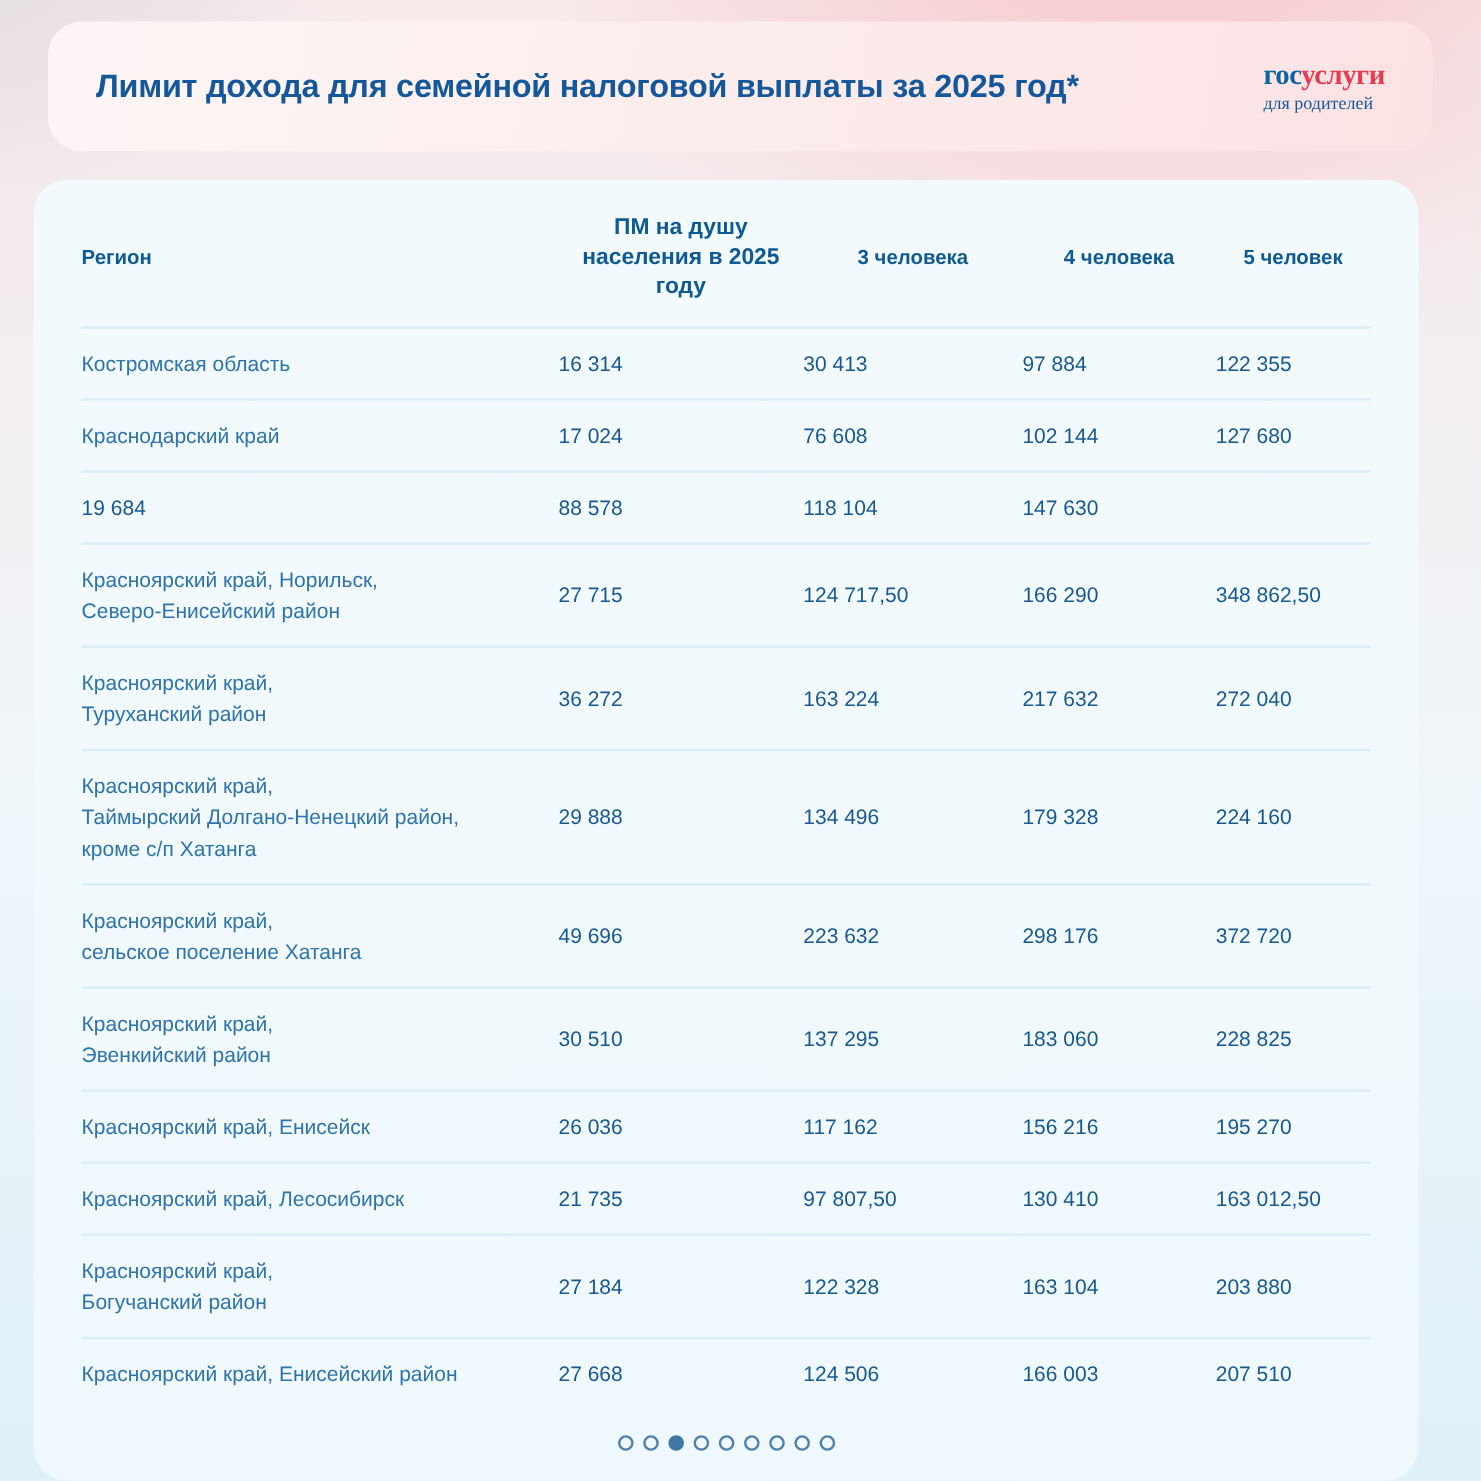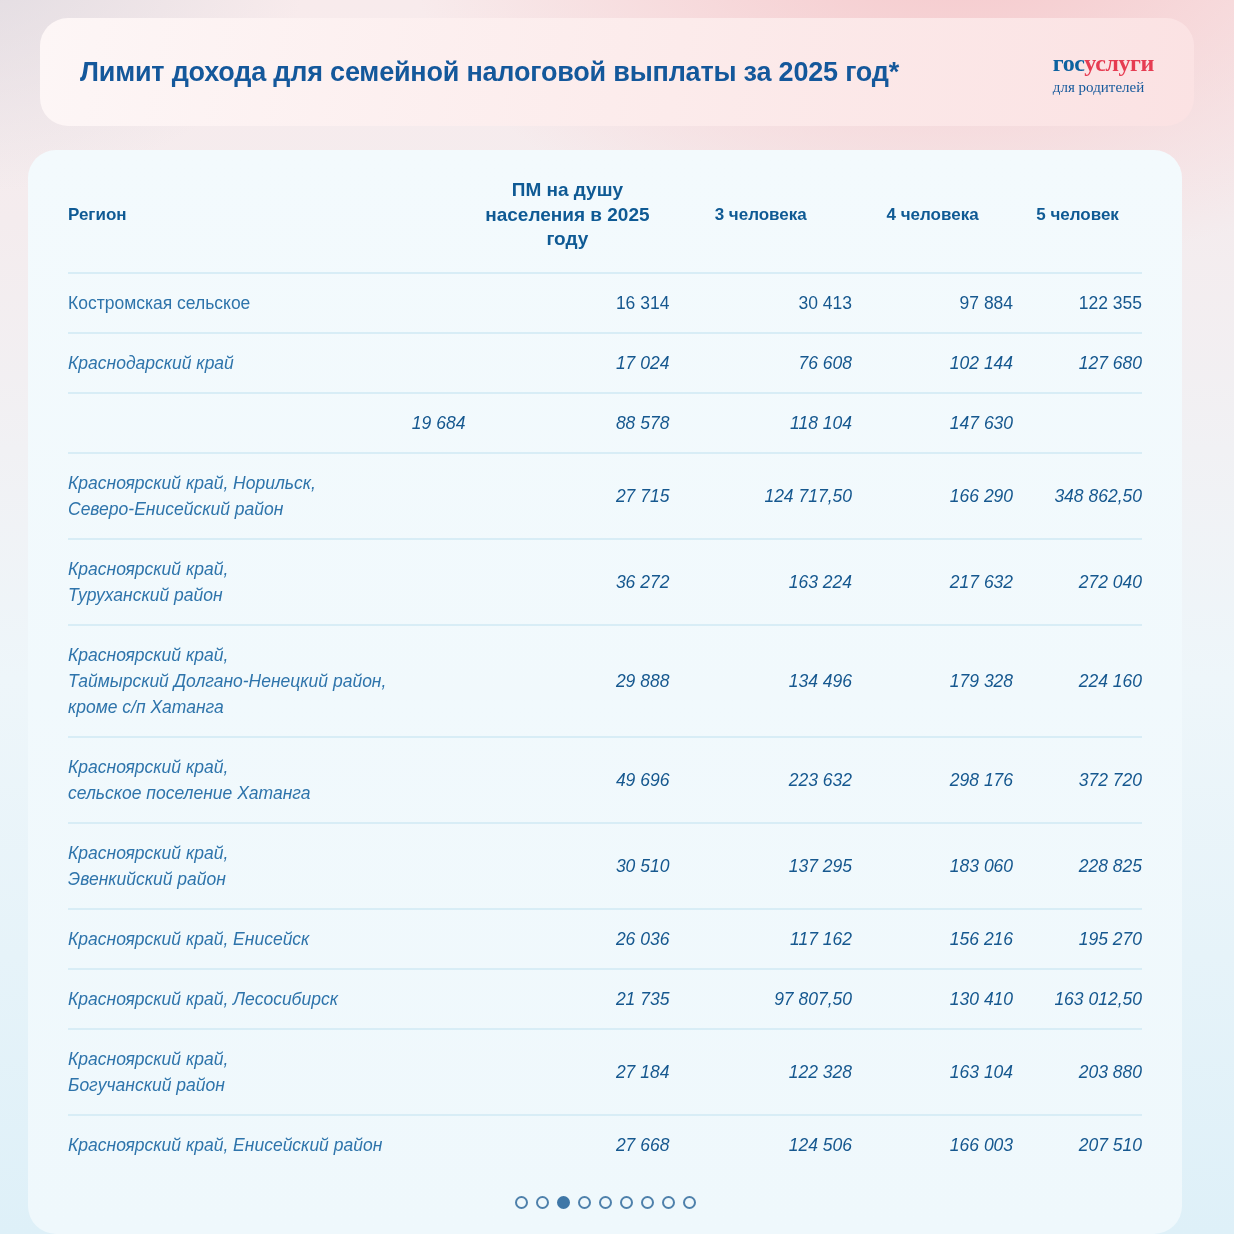--- a/index.html
+++ b/index.html
@@ -40,22 +40,22 @@
     display:grid;
     grid-template-columns:37% 19% 17% 15% 12%;
     align-items:center;
   }
   .t-head { padding:28px 0 20px; border-bottom:2px solid #d8edf6; }
   .th { font-weight:bold; color:#0f5a94; font-size:17px; text-align:center; white-space:pre-line; line-height:1.3; }
   .th.c0 { text-align:left; }
   .th.c1 { font-size:19px; }
 
   .tr { padding:16px 0; }
-  .tr + .tr { border-top:2px solid #d8edf6;font-style:italic; }
-  .td { font-size:17.5px; text-align:right; color:#16588f; line-height:26px; }
+  .tr + .tr { border-top:2px solid #d8edf6; }
+  .td { font-size:17.5px; text-align:left; color:#16588f; line-height:26px; }
   .td.c0 { text-align:left; color:#2e74ab; white-space:pre-line; padding-right:10px; }
 
   
   .dots { display:flex; justify-content:center; align-items:center; gap:8px; margin-top:22px; }
   .dot {
     width:13px; height:13px; border-radius:50%;
     border:2px solid #4e80ab; background:transparent; cursor:pointer;
   }
   .dot.active { background:#3f77a7; border-color:#3f77a7; }
 </style>
@@ -76,21 +76,21 @@
     <div class="t-head" id="thead">
         <div class="th c0">Регион</div>
         <div class="th c1">ПМ на душу
 населения в 2025 году</div>
         <div class="th c2">3 человека</div>
         <div class="th c3">4 человека</div>
         <div class="th c4">5 человек</div>
       </div>
     <div id="tbody">
         <div class="tr">
-          <div class="td c0">Костромская сельское</div>
+          <div class="td c0">Костромская область</div>
           <div class="td c1">16 314</div>
           <div class="td c2">30 413</div>
           <div class="td c3">97 884</div>
           <div class="td c4">122 355</div>
         </div>
         <div class="tr">
           <div class="td c0">Краснодарский край</div>
           <div class="td c1">17 024</div>
           <div class="td c2">76 608</div>
           <div class="td c3">102 144</div>

